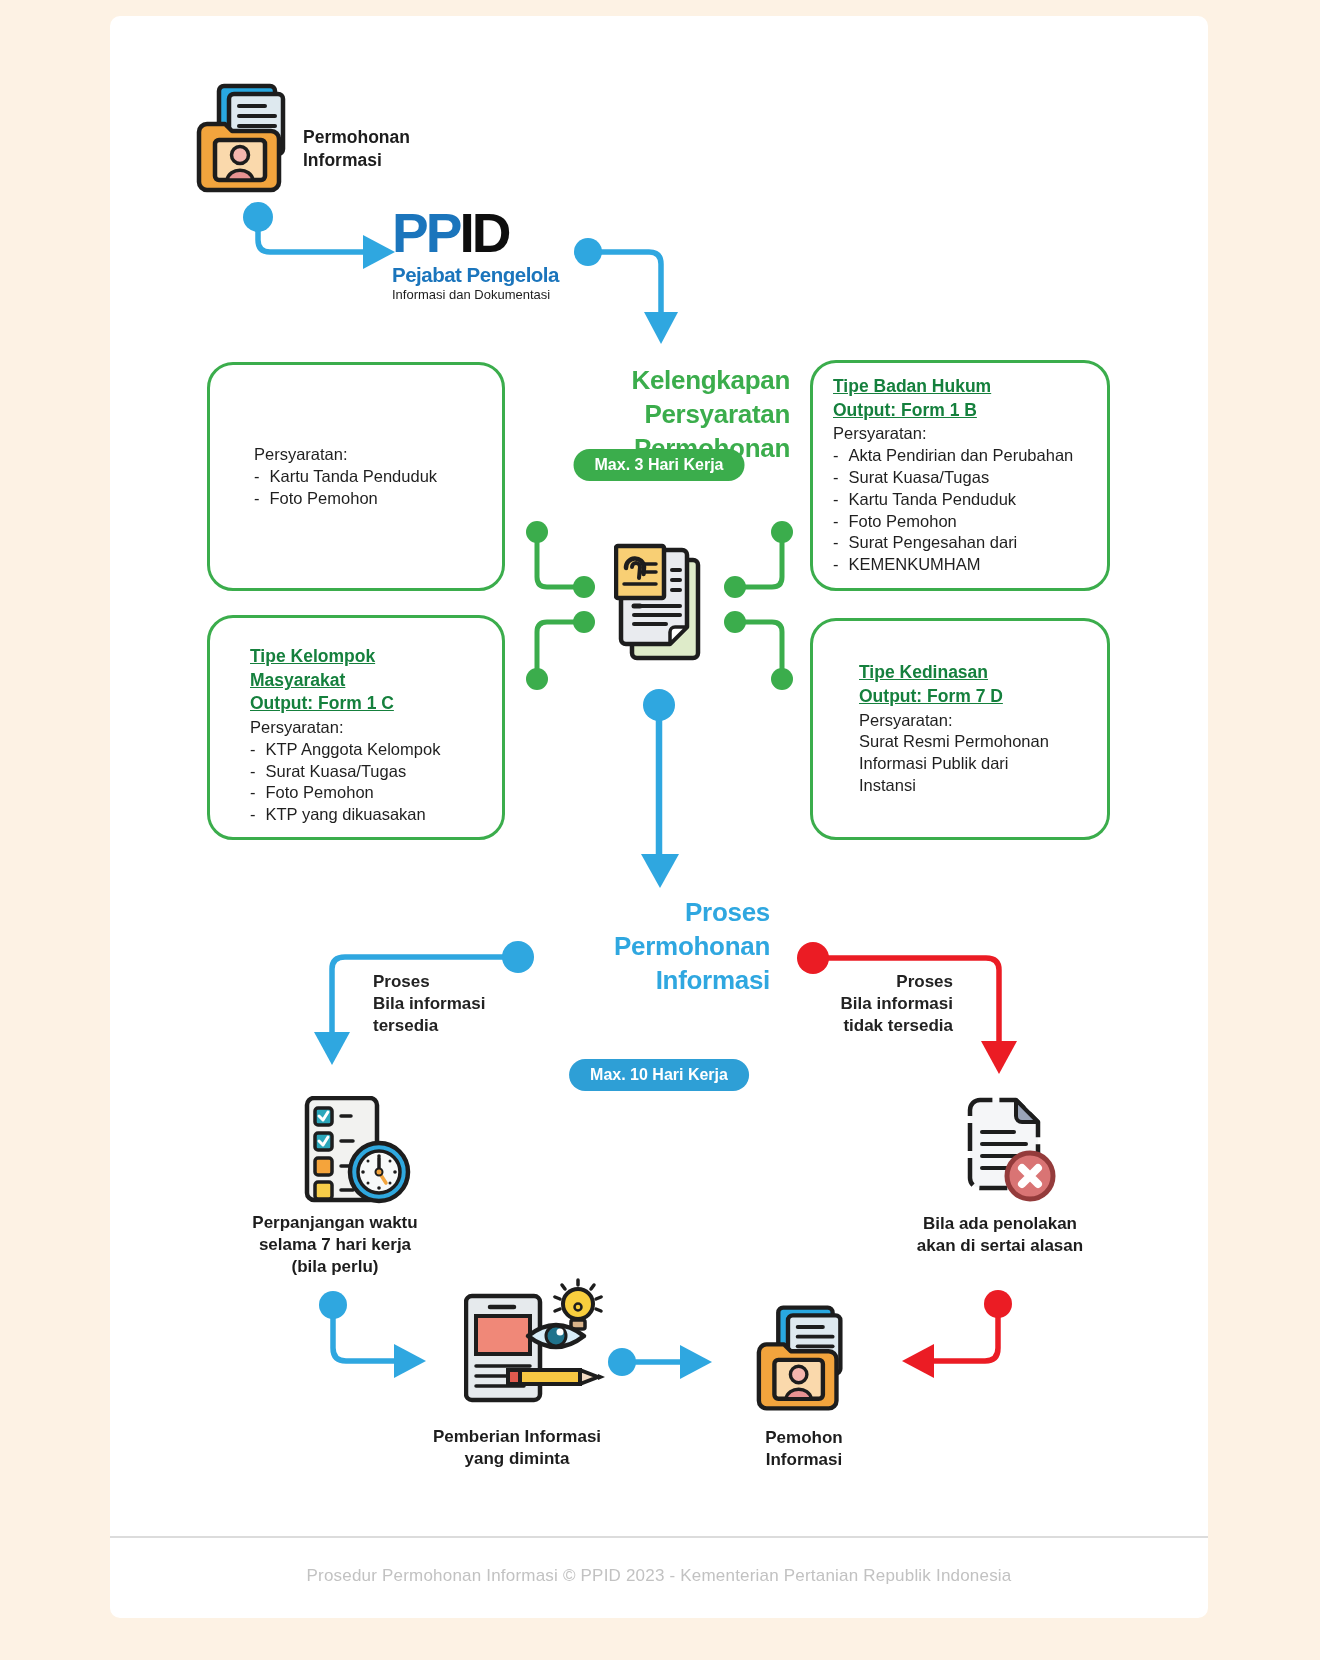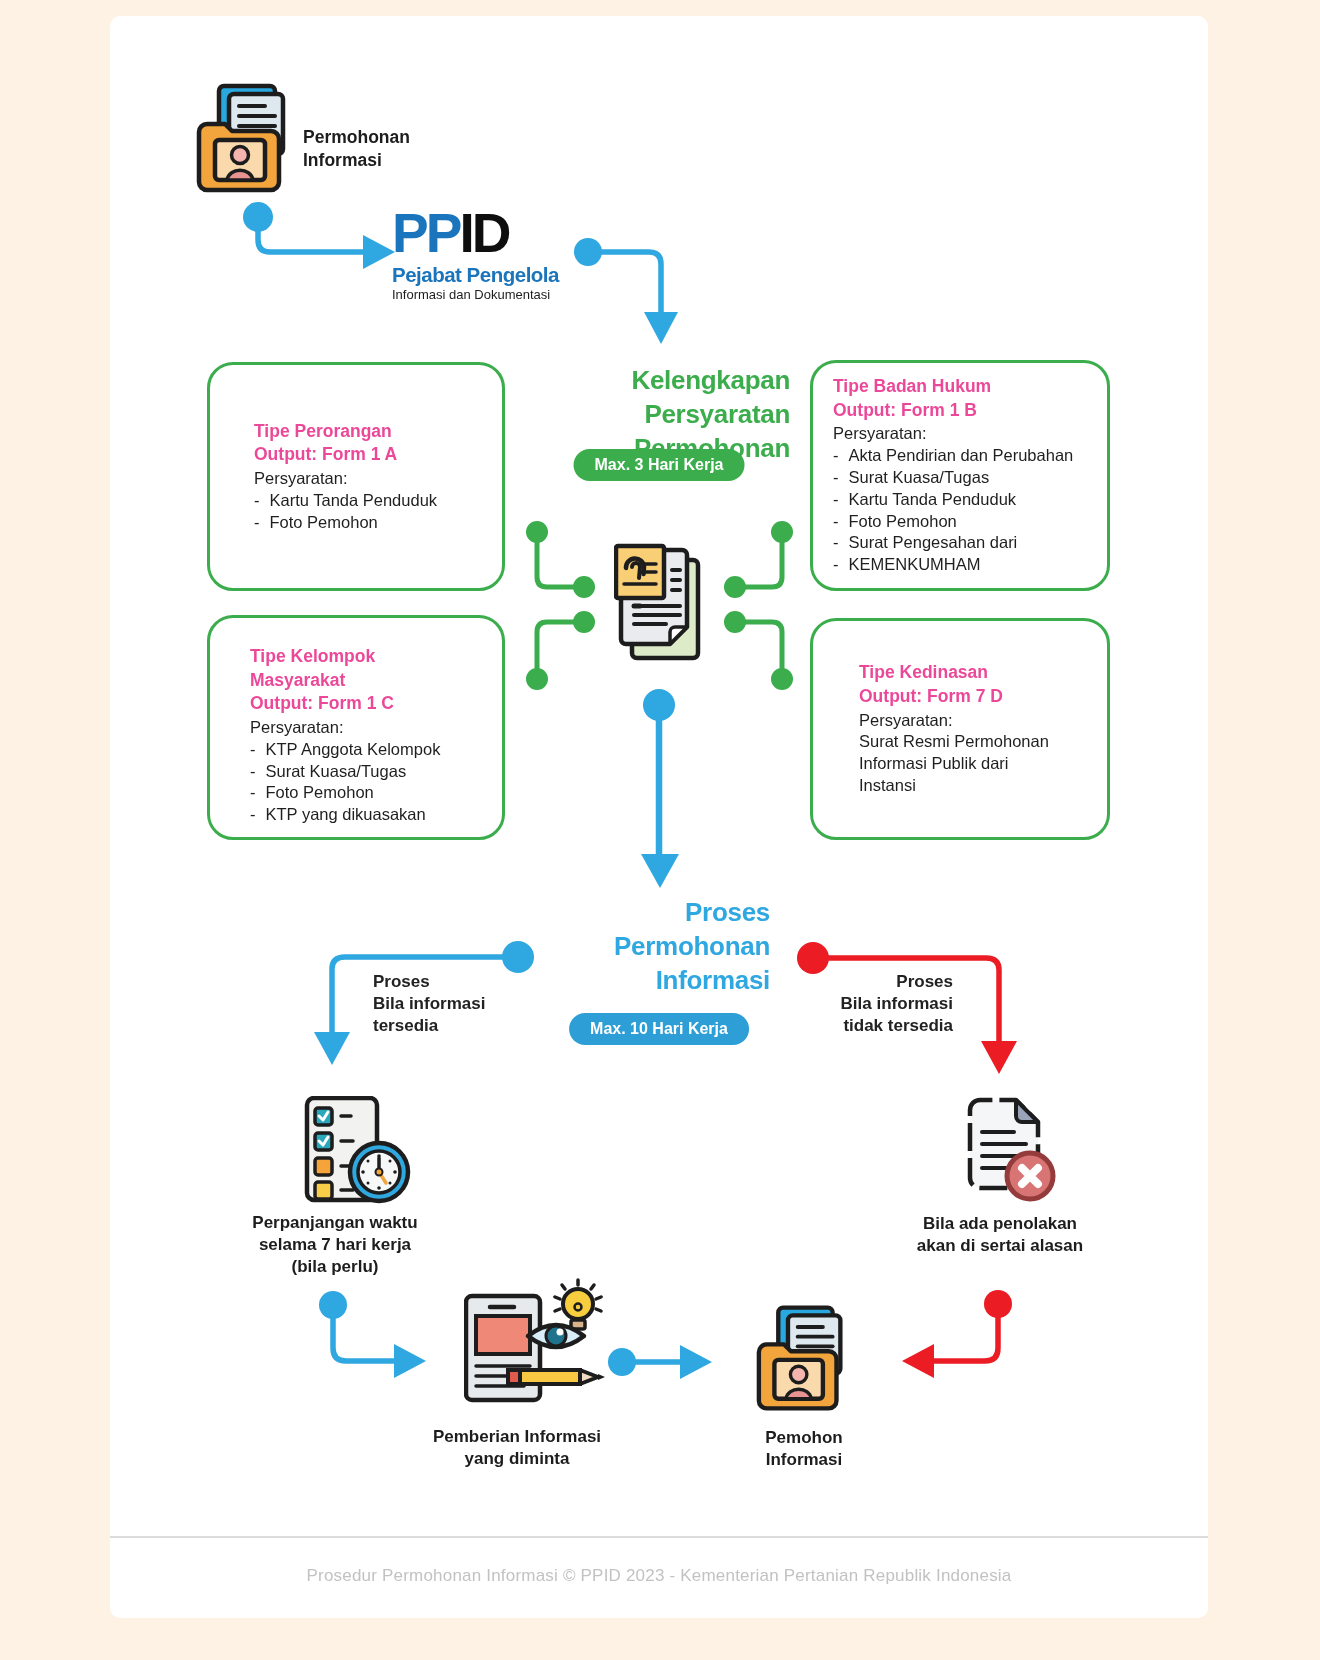--- a/index.html
+++ b/index.html
@@ -25,28 +25,28 @@
   .ppid-word .pp{color:var(--ppid-blue);}
   .ppid-word .id{color:#0e0e0e;}
   .ppid-sub1{margin-top:4px;font-size:20.5px;font-weight:700;color:var(--ppid-blue);letter-spacing:-0.5px;}
   .ppid-sub2{margin-top:2px;font-size:13px;font-weight:500;color:#1d1d1d;}
   
   .stage-title{text-align:right;font-weight:700;font-size:26px;line-height:1.3;letter-spacing:-0.3px;}
   .t-green{left:530px;top:364px;width:260px;color:var(--green);}
   .t-blue{left:550px;top:896px;width:220px;color:var(--blue);}
   .pill{left:659px;transform:translateX(-50%);color:#fff;font-weight:700;font-size:16px;padding:7px 21px;border-radius:20px;white-space:nowrap;}
   .pill-green{top:449px;background:var(--green);}
-  .pill-blue{top:1013px;background:var(--blue-deep);}
+  .pill-blue{top:1059px;background:var(--blue-deep);}
   
   .reqbox{border:3.5px solid var(--green);border-radius:26px;background:#fff;display:flex;flex-direction:column;justify-content:center;}
   .box-a{left:207px;top:362px;width:298px;height:229px;padding:0 18px 0 44px;}
   .box-b{left:810px;top:360px;width:300px;height:231px;padding:0 12px 0 20px;}
   .box-c{left:207px;top:615px;width:298px;height:225px;padding:16px 18px 0 40px;}
   .box-d{left:810px;top:618px;width:300px;height:222px;padding:0 12px 0 46px;}
-  .reqbox h3{font-size:17.5px;font-weight:700;line-height:1.35;color:#ec4899;}
+  .reqbox h3{font-size:17.5px;font-weight:700;line-height:1.35;color:#15803d;text-decoration:underline;}
   .req-label{margin-top:1px;font-size:16.5px;font-weight:500;line-height:1.32;}
   .req-items{font-size:16.5px;font-weight:500;line-height:1.32;}
   .req-items .li{display:flex;gap:10px;}
   .req-items .li::before{content:"-";flex:none;}
   .req-text{font-size:16.5px;font-weight:500;line-height:1.32;}
   
   .branch-label{font-size:17px;font-weight:600;line-height:1.3;color:#222;}
   .bl-left{left:373px;top:971px;width:180px;text-align:left;}
   .bl-right{left:791px;top:971px;width:162px;text-align:right;}
   .caption{font-size:17px;font-weight:700;line-height:1.3;text-align:center;color:#1d1d1d;}
@@ -143,22 +143,20 @@
     <div class="ppid-sub1">Pejabat Pengelola</div>
     <div class="ppid-sub2">Informasi dan Dokumentasi</div>
   </div>
 
   <div class="abs stage-title t-green preline">Kelengkapan
 Persyaratan
 Permohonan</div>
   <div class="abs pill pill-green">Max. 3 Hari Kerja</div>
 
   <div class="abs reqbox box-a">
-    <h3 class="preline">Tipe Perorangan
-Output: Form 1 A</h3>
     <div class="req-label">Persyaratan:</div>
     <div class="req-items">
         <div class="li">Kartu Tanda Penduduk</div>
         <div class="li">Foto Pemohon</div>
       </div>
   </div>
 
   <div class="abs reqbox box-b">
     <h3 class="preline">Tipe Badan Hukum
 Output: Form 1 B</h3>

